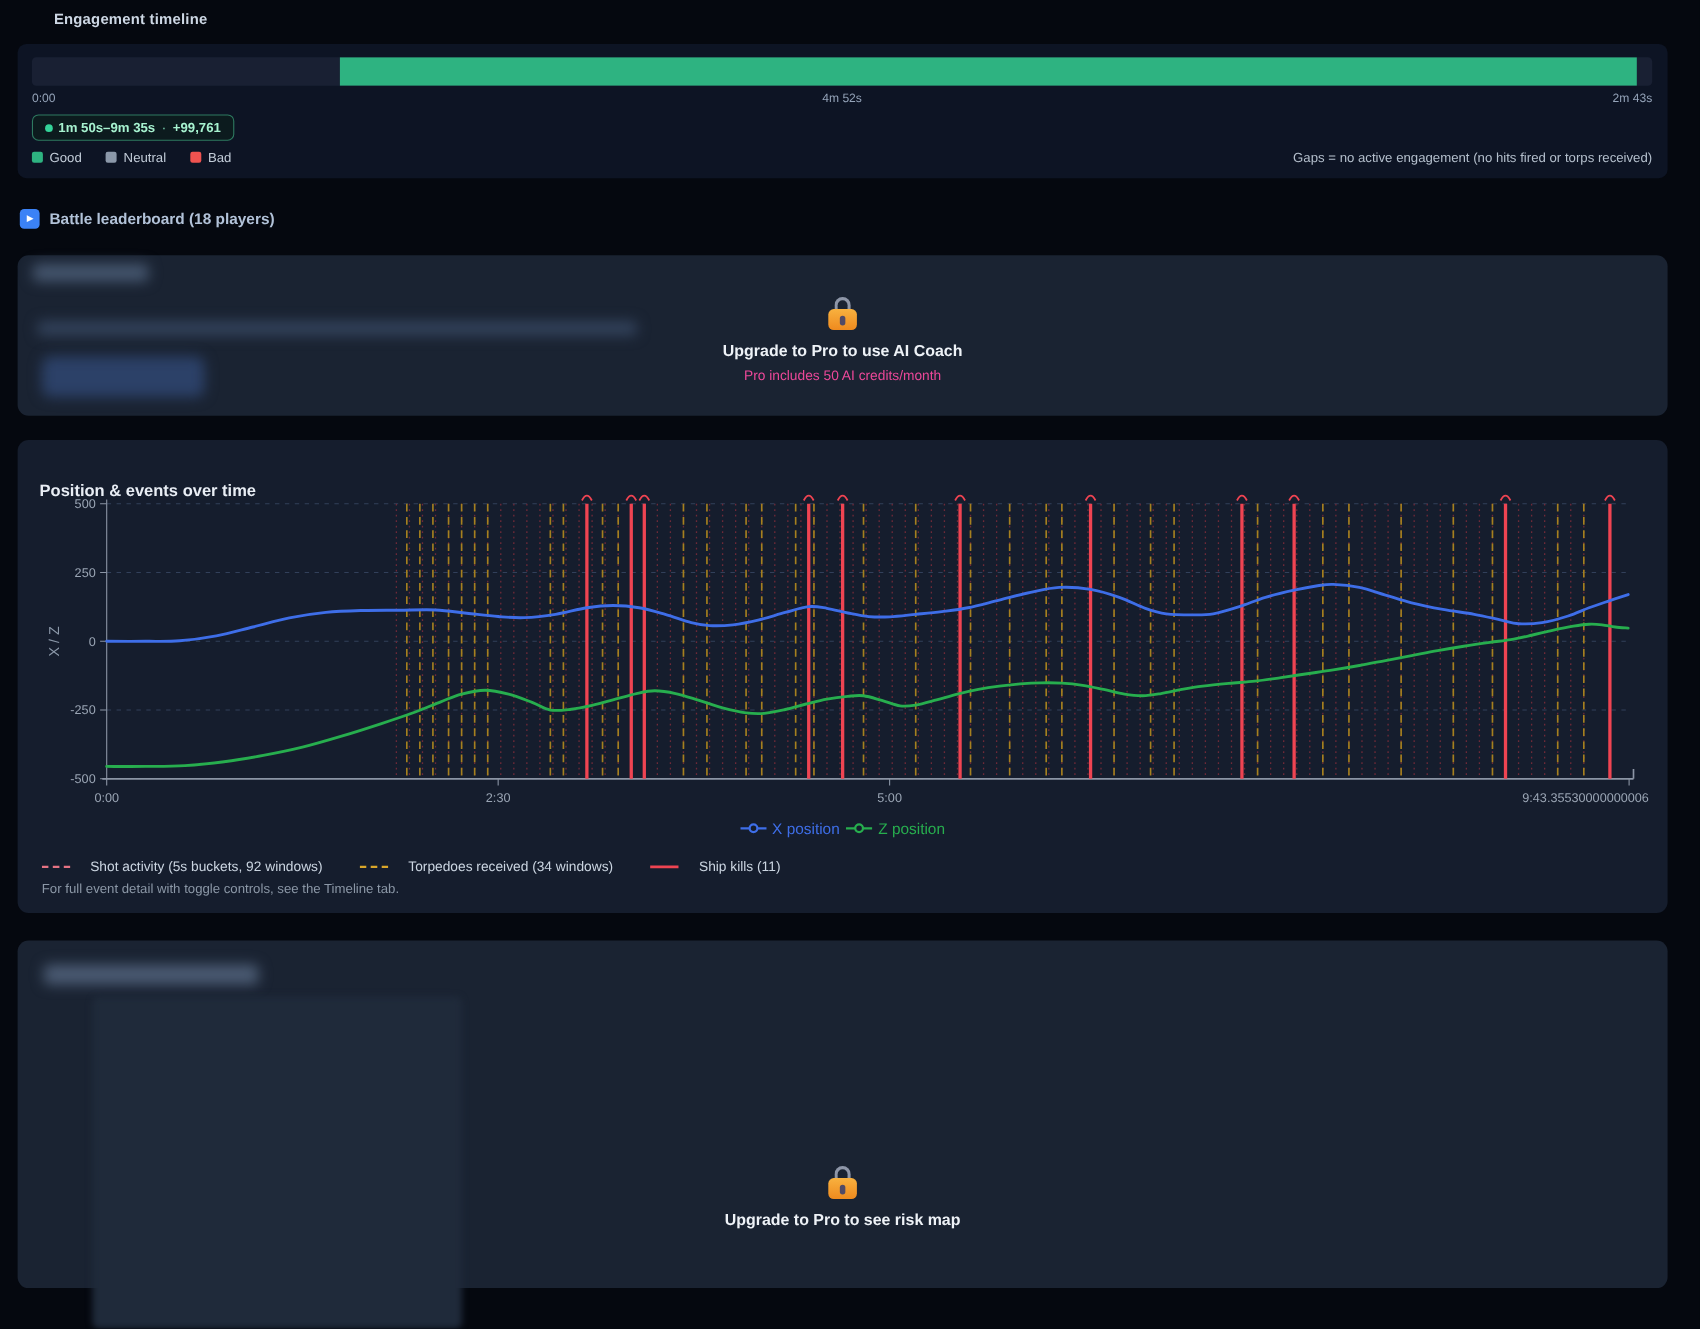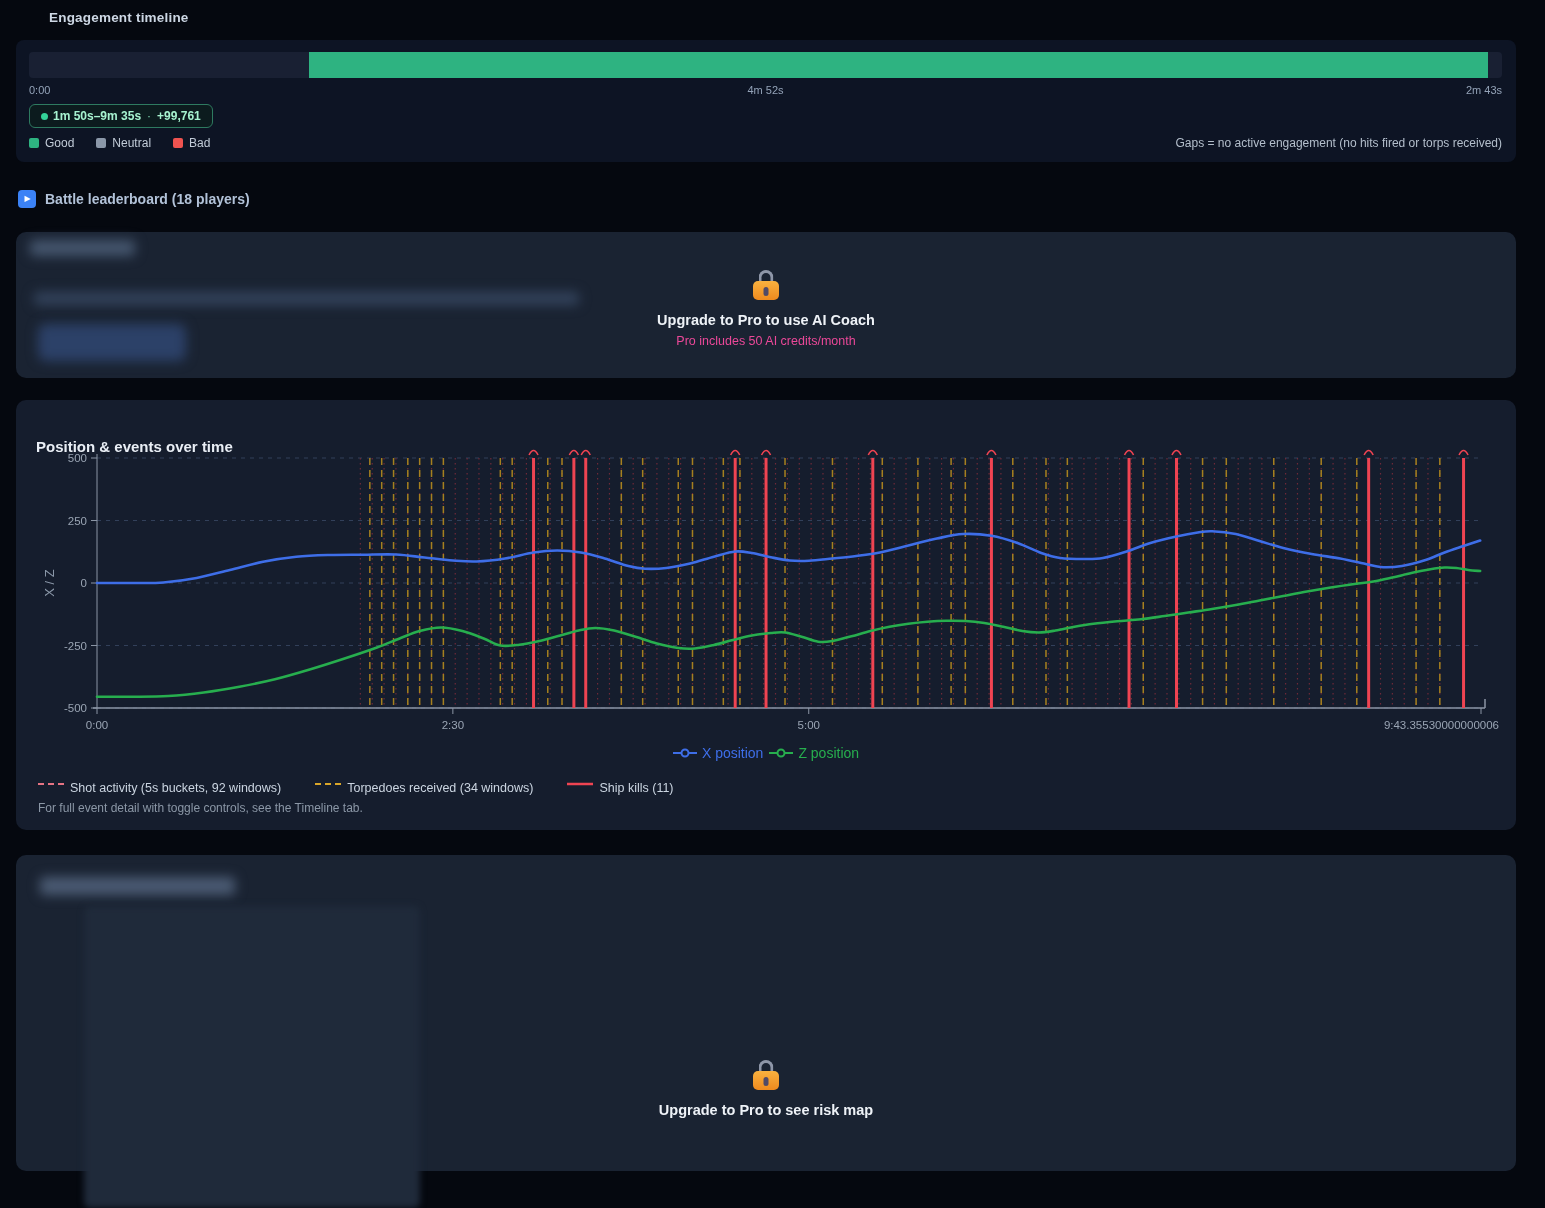--- a/index.html
+++ b/index.html
@@ -72,21 +72,21 @@
   
   #chart-card { left:16px; top:400px; width:1500px; height:430px;
     background:#151d2d; border-radius:10px; }
   #chart-title { position:absolute; left:20px; top:18px; font-size:15px; font-weight:bold; color:#e9eef5;margin-top:20px; }
   #chart-svg-wrap { position:absolute; left:16px; top:44px; width:1472px; height:298px; }
   #chart-series-legend { position:absolute; left:0; right:0; top:342px; height:22px;
     display:flex; align-items:center; justify-content:center; gap:6px; font-size:14px; }
   .series-legend-item { display:flex; align-items:center; gap:5px; }
   .event-legend-row { position:absolute; left:22px; top:380px; height:16px;
     display:flex; align-items:center; gap:34px; font-size:12.5px; color:#cbd5e1; }
-  .ev-item { display:flex; align-items:flex-start; gap:6px; }
+  .ev-item { display:flex; align-items:center; gap:18px; }
   #chart-note { position:absolute; left:22px; top:401px; font-size:12px; color:#8b97a6; }
 
   text { font-family:"Liberation Sans","DejaVu Sans",sans-serif; }
 </style>
 </head>
 <body>
 
 <div class="abs section-title" style="left:16px; top:10px;">Engagement timeline</div>
 
 <div class="abs" id="engagement-card">

